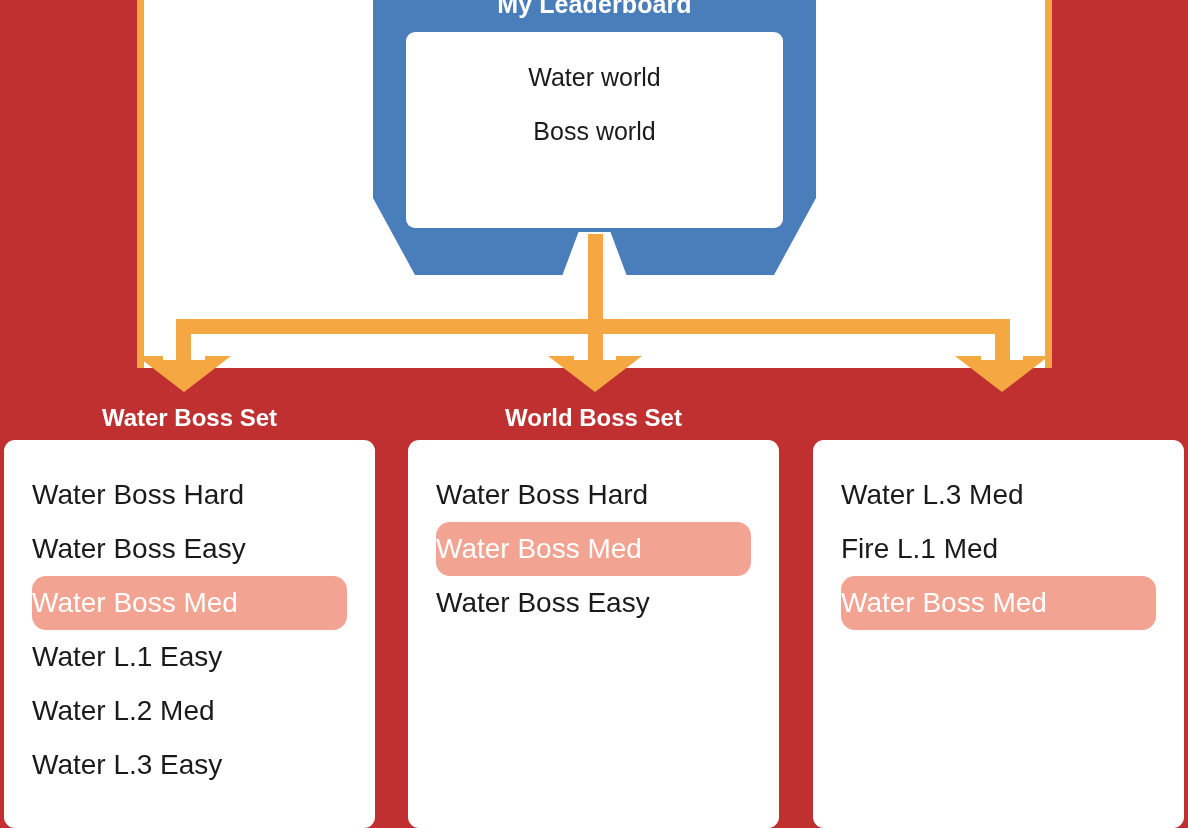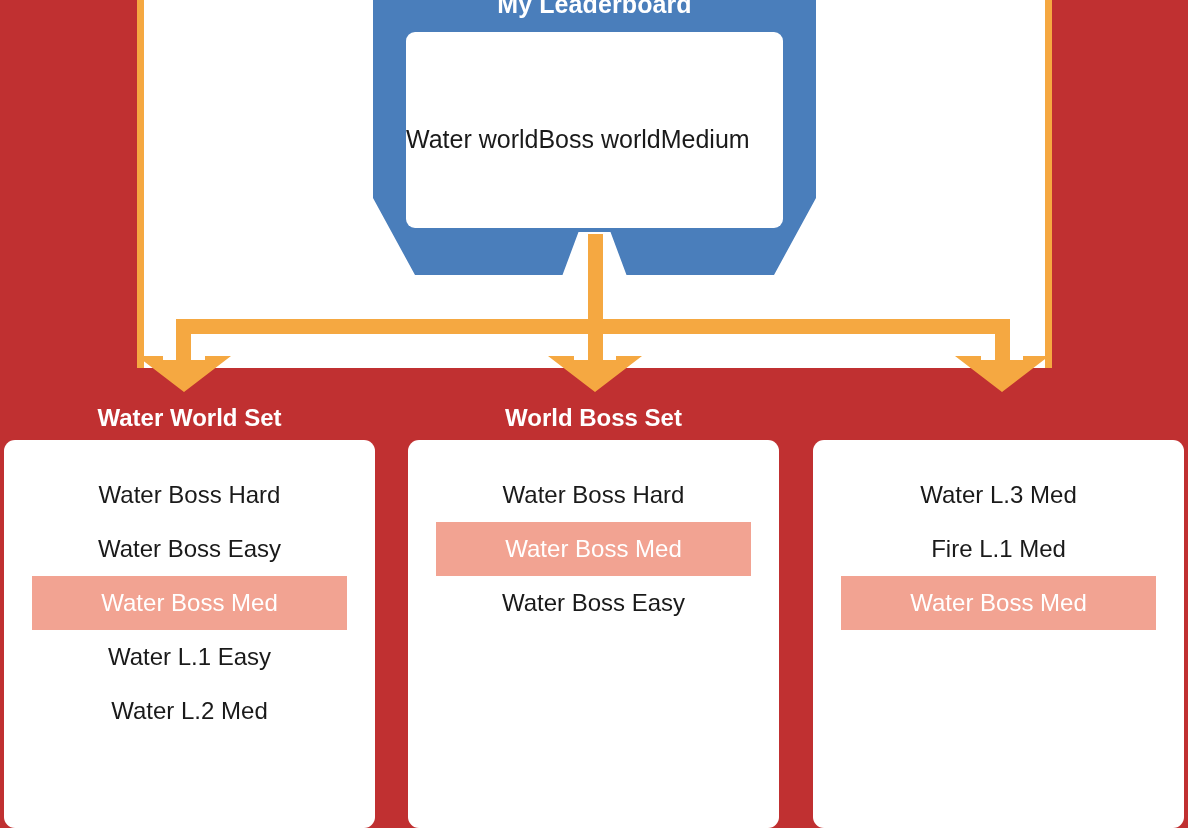--- a/index.html
+++ b/index.html
@@ -47,21 +47,21 @@
   .leader-title{
     position:absolute;left:0;top:4px;width:443px;
     text-align:center;
     color:#FFFFFF;
     font-size:25px;font-weight:bold;
     letter-spacing:.1px;
   }
   .leader-inner{
     position:absolute;left:33px;top:46px;width:377px;height:196px;
     background:#FFFFFF;border-radius:9px;
-    display:flex;flex-direction:row;align-items:center;
+    display:flex;flex-direction:column;align-items:center;
     padding-top:18px;box-sizing:border-box;
   }
   .leader-inner .row{
     font-size:25px;color:#1A1A1A;line-height:54px;height:54px;
   }
 
   
   .stem{
     position:absolute;left:588px;top:234px;width:15px;height:96px;
     background:#F5A841;
@@ -102,66 +102,66 @@
     border-radius:11px;
     padding-top:28px;
     box-sizing:border-box;
   }
   .card.c1{left:4px;}
   .card.c2{left:408px;}
   .card.c3{left:813px;}
 
   .item{
     height:54px;line-height:54px;
-    font-size:24px;color:#1A1A1A;
-    text-align:center;
+    font-size:28px;color:#1A1A1A;
     margin:0 28px;
   }
   .item.highlight{
     background:#F2A392;
     color:#FFFFFF;
+    border-radius:14px;
   }
 </style>
 </head>
 <body>
 
 <div id="stage">
 
   <div class="white-panel"></div>
   <div class="edge-line left"></div>
   <div class="edge-line right"></div>
 
   <div class="leader-wrap">
     <div class="leader-blue"></div>
     <div class="leader-title">My Leaderboard</div>
     <div class="leader-inner">
       <div class="row">Water world</div>
       <div class="row">Boss world</div>
-      <div class="row">Medium</div>
     </div>
   </div>
 
   <div class="stem"></div>
   <div class="hbar"></div>
   <div class="drop d1"></div>
   <div class="drop d2"></div>
   <div class="drop d3"></div>
   <div class="arrowhead a1"></div>
   <div class="arrowhead a2"></div>
   <div class="arrowhead a3"></div>
 
-  <div class="set-title t1">Water World Set</div>
+  <div class="set-title t1">Water Boss Set</div>
   <div class="set-title t2">World Boss Set</div>
 
   <div class="card c1">
     <div class="item">Water Boss Hard</div>
     <div class="item">Water Boss Easy</div>
     <div class="item highlight">Water Boss Med</div>
     <div class="item">Water L.1 Easy</div>
     <div class="item">Water L.2 Med</div>
+    <div class="item">Water L.3 Easy</div>
   </div>
 
   <div class="card c2">
     <div class="item">Water Boss Hard</div>
     <div class="item highlight">Water Boss Med</div>
     <div class="item">Water Boss Easy</div>
   </div>
 
   <div class="card c3">
     <div class="item">Water L.3 Med</div>

